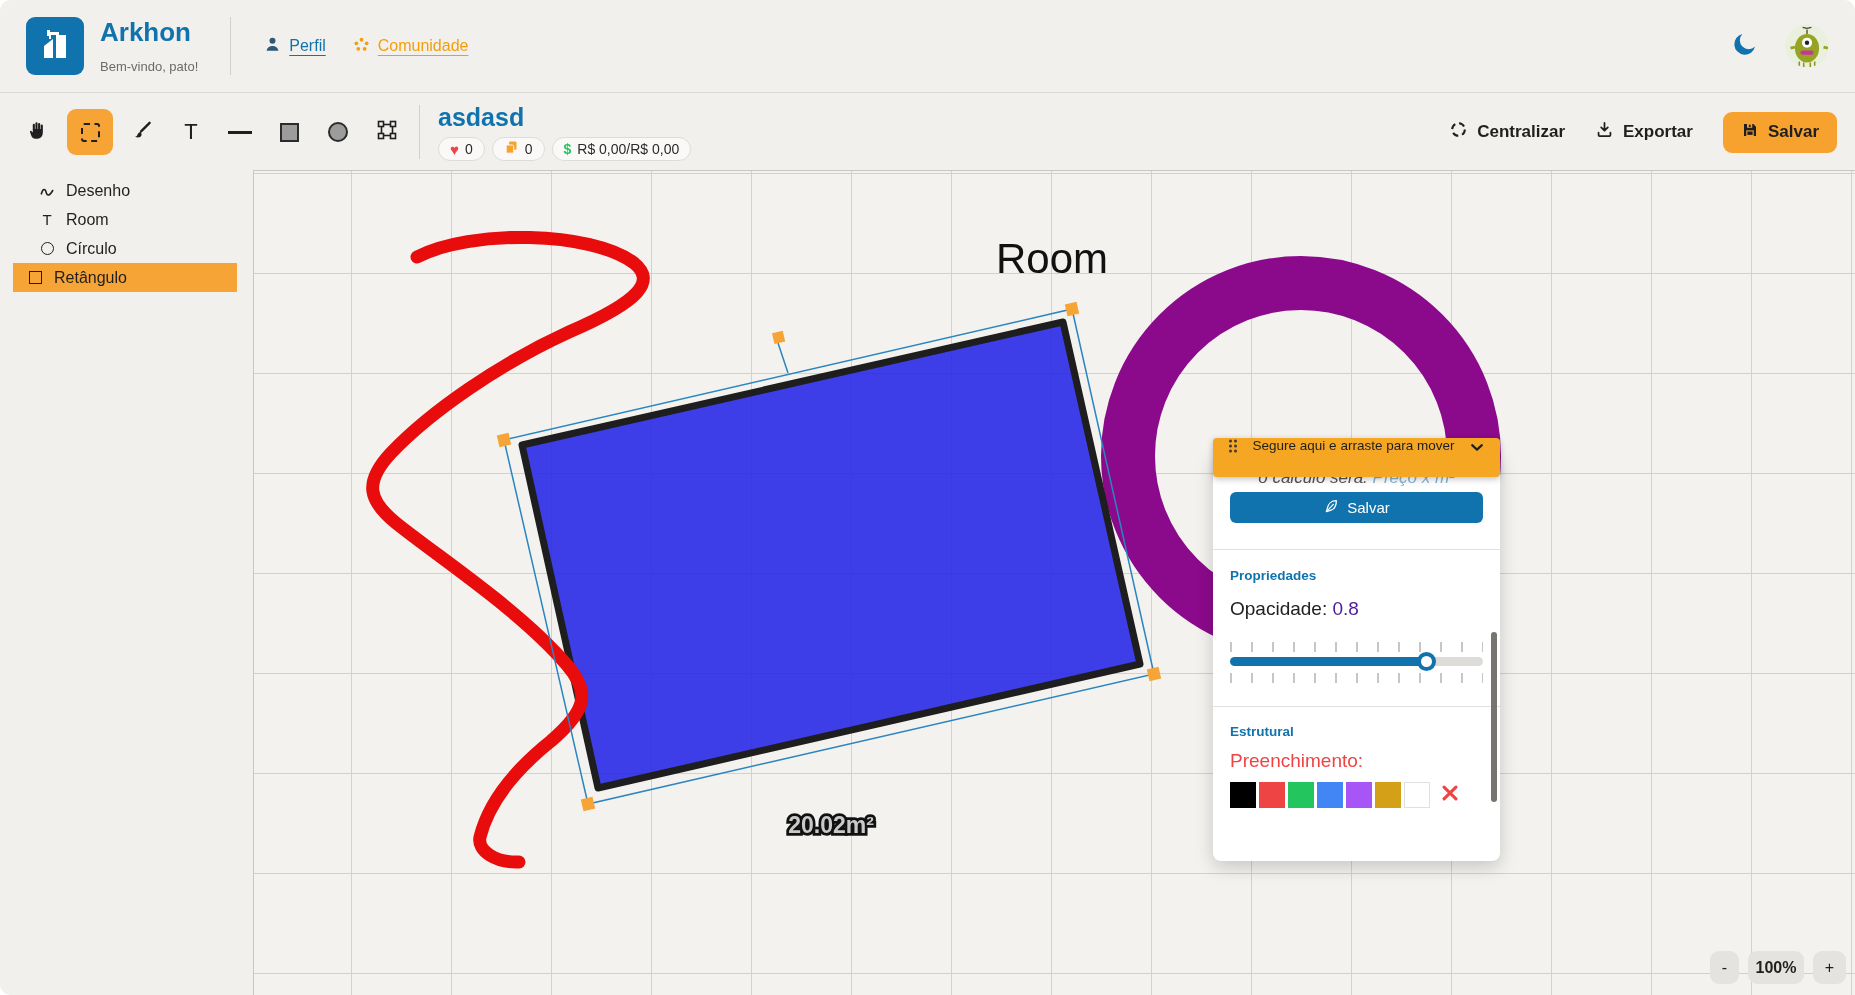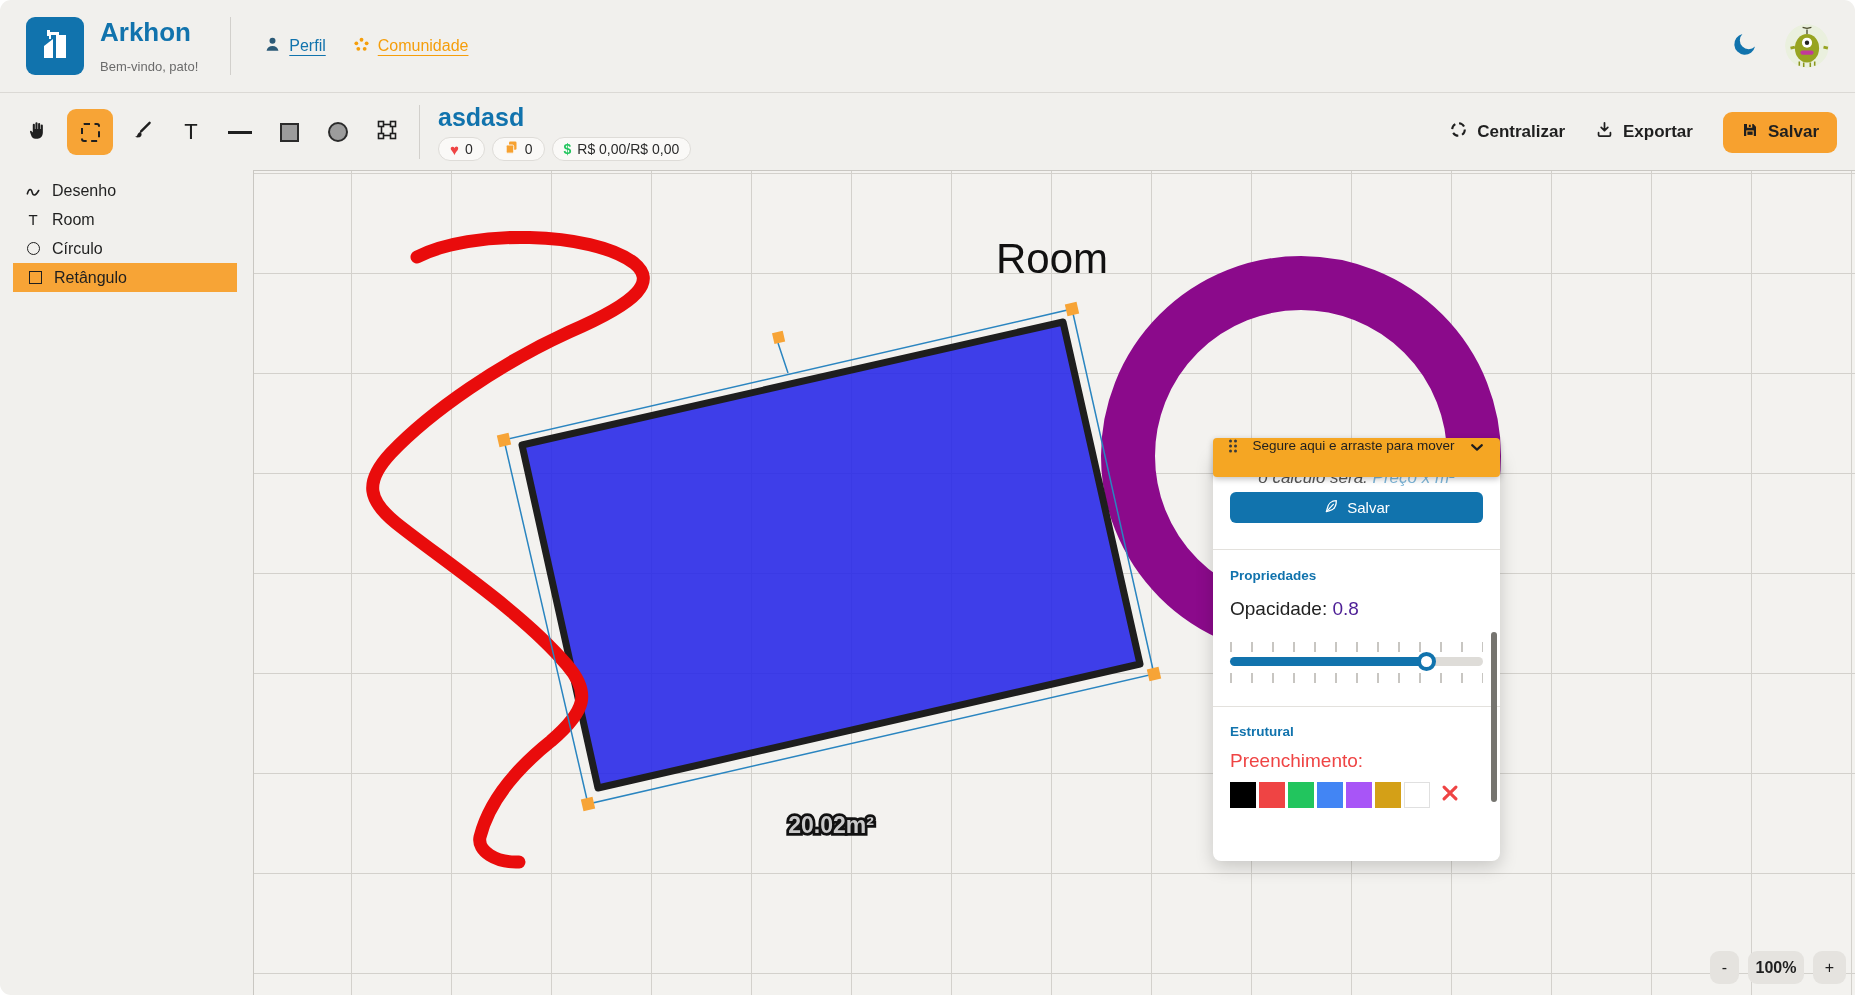--- a/index.html
+++ b/index.html
@@ -46,21 +46,21 @@
   .pill { display:flex; align-items:center; gap:6px; border:1px solid #dedcd8; background:#faf9f7;
           border-radius:999px; padding:2px 11px; font-size:14px; color:#2b2b2b; }
   .pill .heart { color:#ef4444; font-size:15px; }
   .pill .dollar { color:#22c55e; font-weight:bold; }
   .tb-actions { margin-left:auto; display:flex; align-items:center; gap:30px; }
   .tb-btn { display:flex; align-items:center; gap:9px; font-size:17px; font-weight:bold; cursor:pointer; }
   .save-btn { background:#f7a12f; border-radius:9px; padding:9px 18px; }
 
   
   .layers { position:absolute; top:176px; left:0; width:253px; }
-  .layer-item { display:flex; align-items:center; gap:10px; height:29px; padding-left:24px;
+  .layer-item { display:flex; align-items:center; gap:10px; height:29px; padding-left:38px;
                 font-size:16px; cursor:pointer; }
   .layer-item.selected { background:#f7a436; margin-left:13px; padding-left:13px; width:224px; }
   .layer-ico { width:18px; display:flex; justify-content:center; color:#1f1f1f; }
   .rect-glyph { width:13px; height:13px; border:1.8px solid #1f1f1f; }
   .circ-glyph { width:13px; height:13px; border:1.8px solid #1f1f1f; border-radius:50%; }
   .t-glyph { font-size:15px; }
 
   
   .canvas { position:absolute; left:253px; top:170px; width:1602px; height:825px;
             background-color:#f3f2ef;

